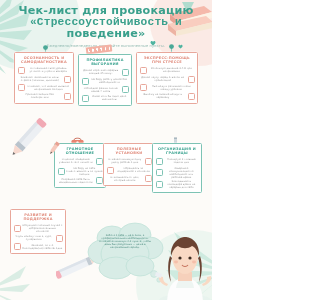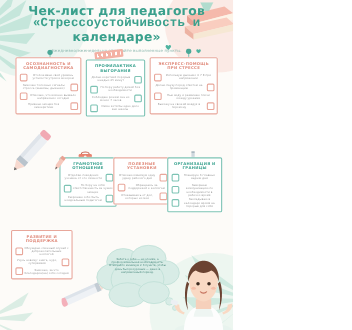--- a/index.html
+++ b/index.html
@@ -135,23 +135,23 @@
       <path d="M14 19 L48 10 L48 16 L14 25 Z" fill="#fdf3e6"></path>
       <path d="M4 22 L42 14 L49 20 L12 29 Z" fill="#f9cdbf"></path>
       <path d="M4 22 L12 29 L12 34 L4 28 Z" fill="#edb3a3"></path>
       <path d="M12 29 L49 20 L49 26 L12 34 Z" fill="#f6e8d4"></path>
       <path d="M18 0 L30 0 L26 8 L22 8 Z" fill="#9fd8c8" opacity=".8"></path>
     </g>
   </svg>
 
   <div class="header">
     <div class="title">
-      <span class="l1">Чек-лист для педагогов</span>
+      <span class="l1">Чек-лист для провокацию</span>
       <span class="l2">«Стрессоустойчивость и</span>
-      <span class="l3">календаре»</span>
+      <span class="l3">поведение»</span>
     </div>
     <div class="subtitle">Ежедневно/еженедельно отмечайте выполненные пункты.</div>
   </div>
 
   <svg class="heart-s" style="left:150px;top:40px;" viewBox="0 0 10 10">
     <path d="M5 9 C1 6 0 4 1.4 2.4 C2.6 1 4.2 1.8 5 3 C5.8 1.8 7.4 1 8.6 2.4 C10 4 9 6 5 9Z" fill="#4fb4a0"></path>
   </svg>
   <svg class="heart-s" style="left:178px;top:44px;width:5px;height:5px;" viewBox="0 0 10 10">
     <path d="M5 9 C1 6 0 4 1.4 2.4 C2.6 1 4.2 1.8 5 3 C5.8 1.8 7.4 1 8.6 2.4 C10 4 9 6 5 9Z" fill="#4fb4a0"></path>
   </svg>

